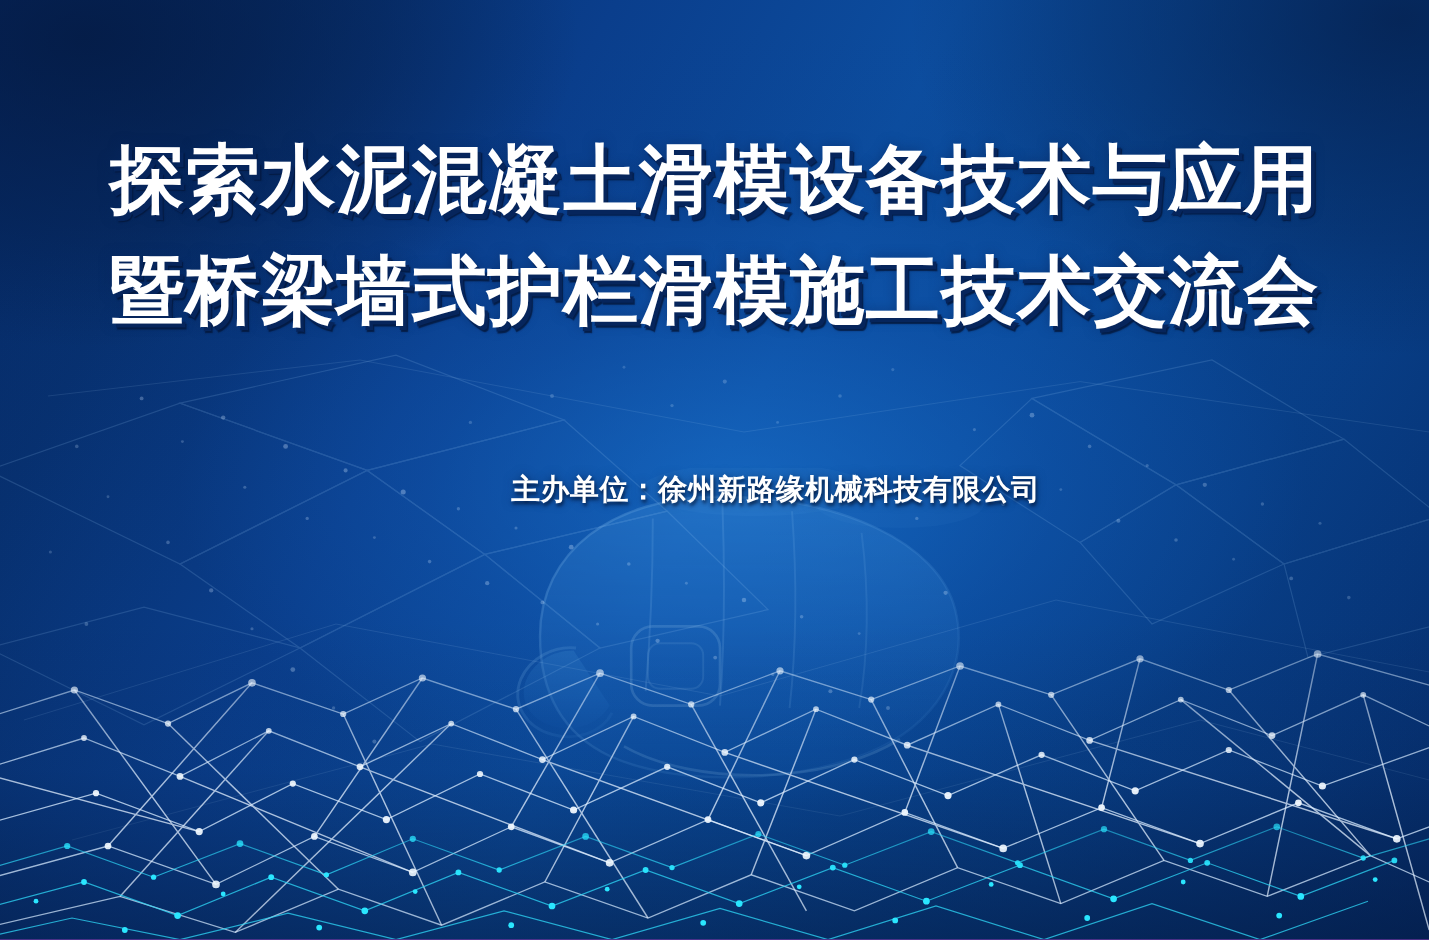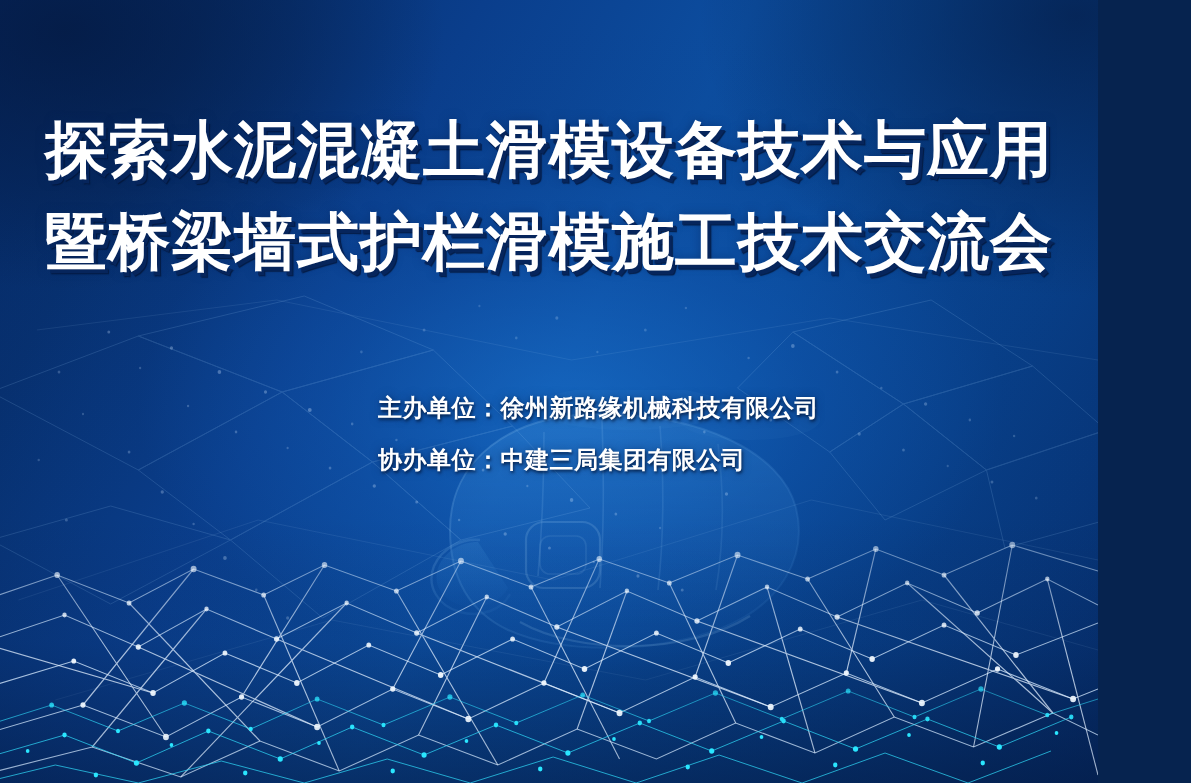--- a/index.html
+++ b/index.html
@@ -3,21 +3,21 @@
 <meta charset="utf-8">
 <title>Conference Banner</title>
 <style>
   html, body {
     margin: 0;
     padding: 0;
     background: #06234f;
   }
   #stage {
     position: relative;
-    width: 1098px;
+    width: 1191px;
     height: 783px;
     overflow: hidden;
     font-family: "DejaVu Sans", "Liberation Sans", sans-serif;
     background: #d946ef;
   }
 
   
   .bg-layer {
     position: absolute;
     inset: 0;
@@ -132,21 +132,21 @@
     font-weight: bold;
     font-size: 24px;
     line-height: 52px;
     letter-spacing: 0.5px;
     white-space: nowrap;
     text-shadow:
       1px 2px 3px rgba(3,20,52,0.75),
       0 0 8px rgba(6,34,84,0.55);
   }
   .sub-line.indented { padding-left: 124px; }
-  .sub-label { display: inline; }
+  .sub-label { display: inline; margin-left: 48px; }
   .sub-value { display: inline; }
 </style>
 </head>
 <body>
 
 <div id="stage">
 
   <div class="bg-layer" id="bg-base"></div>
   <div class="bg-layer" id="bg-glow-center"></div>
   <div class="bg-layer" id="bg-glow-topleft"></div>
@@ -471,20 +471,17 @@
     </div>
 
     <div id="subtitle-block">
 
       <div class="sub-line">
         <span class="sub-label">主办单位：</span><span class="sub-value">徐州新路缘机械科技有限公司</span>
       </div>
 
 
 
-      <div class="sub-line">
-        <span class="sub-label">协办单位：</span><span class="sub-value">中建三局集团有限公司</span>
-      </div>
 
 
     </div>
   </div>
 </div>
 
 </body></html>

